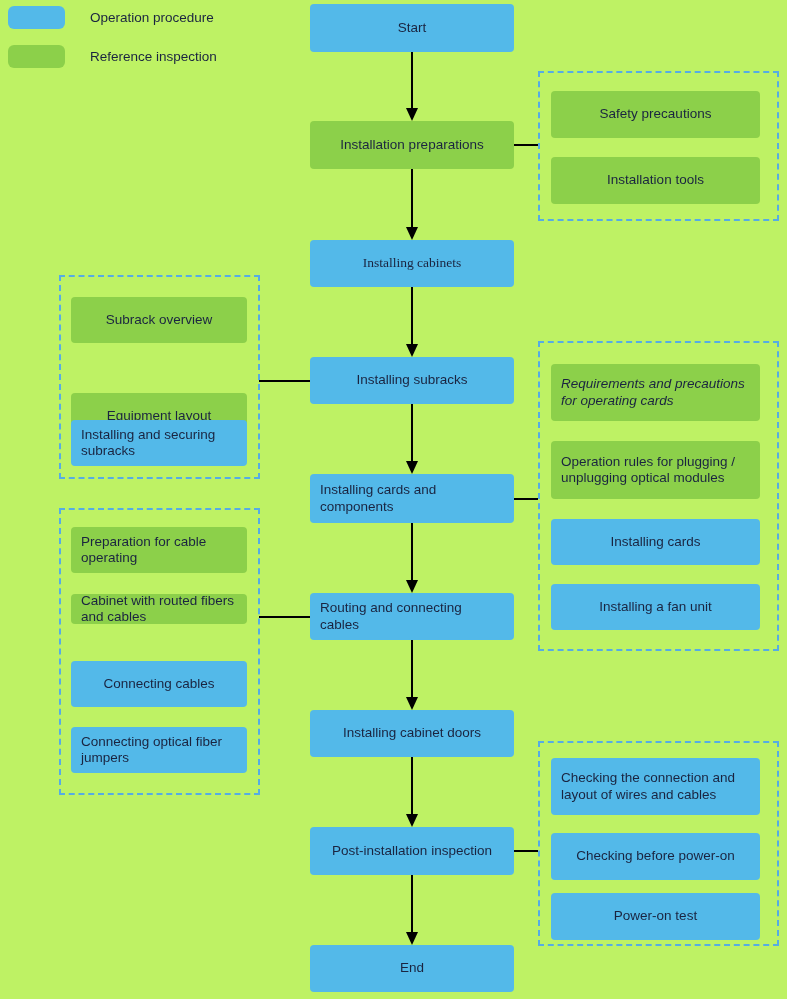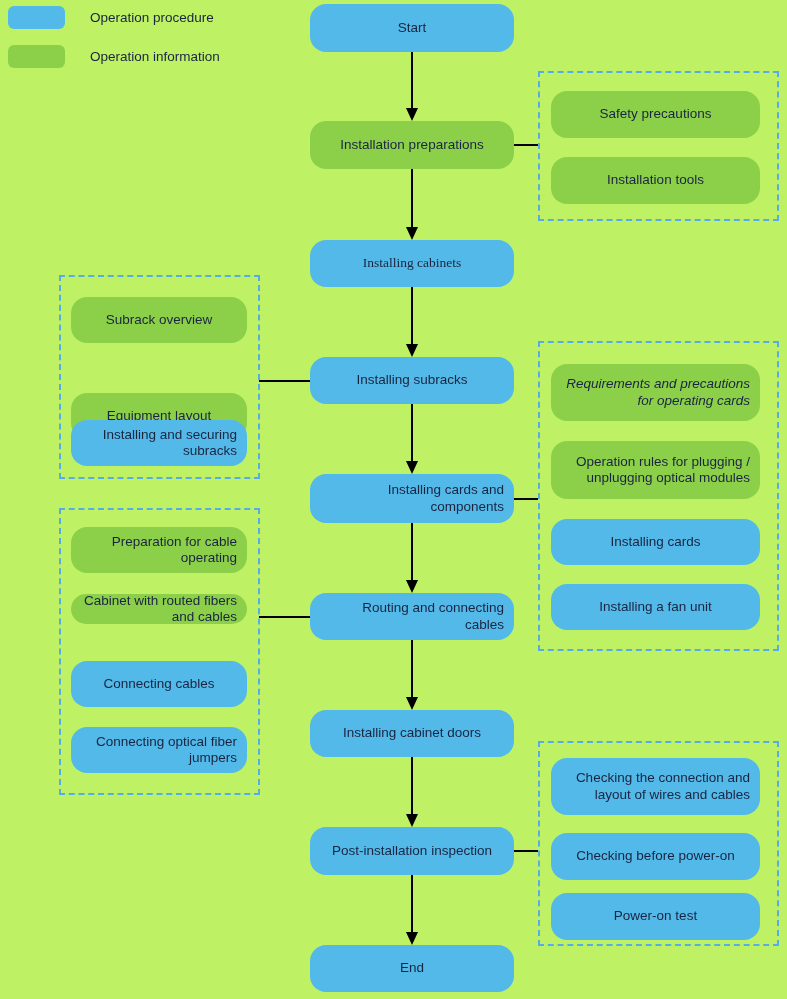--- a/index.html
+++ b/index.html
@@ -3,21 +3,21 @@
 <meta charset="utf-8">
 <style>
   html,body{margin:0;padding:0;background:#fff;}
   #canvas{
     position:relative;width:787px;height:999px;background:#bef264;overflow:hidden;
     font-family:"Liberation Sans","DejaVu Sans",sans-serif;
     color:var(--text,#1A2440);
   }
   .node{
     position:absolute;display:flex;align-items:center;justify-content:center;
-    text-align:right;border-radius:16px;font-size:13.5px;line-height:1.22;
+    text-align:left;border-radius:4px;font-size:13.5px;line-height:1.22;
     padding:3px 10px;box-sizing:border-box;
   }
   .node.op{background:var(--op,#53B9E9);}
   .node.ref{background:var(--ref,#8CD04A);}
   .group{
     position:absolute;border:2px dashed var(--grp,#56ACE4);
     box-sizing:border-box;background:transparent;
   }
   .vline{position:absolute;width:2px;background:var(--line,#000);}
   .hline{position:absolute;height:2px;background:var(--line,#000);}
@@ -37,21 +37,21 @@
 <body>
 
 <div id="canvas">
   <div id="legend">
     <div class="legend-row">
       <span class="swatch op"></span>
       <span class="legend-label">Operation procedure</span>
     </div>
     <div class="legend-row">
       <span class="swatch ref"></span>
-      <span class="legend-label">Operation information</span>
+      <span class="legend-label">Reference inspection</span>
     </div>
   </div>
   <div id="diagram-layer">
       <div class="node op" style="left: 310px; top: 4px; width: 204px; height: 48px;">Start</div>
       <div class="node ref" style="left: 310px; top: 121px; width: 204px; height: 48px;">Installation preparations</div>
       <div class="node op" style="left: 310px; top: 240px; width: 204px; height: 47px; font-family: Liberation Serif, serif;">Installing cabinets</div>
       <div class="node op" style="left: 310px; top: 357px; width: 204px; height: 47px;">Installing subracks</div>
       <div class="node op" style="left: 310px; top: 474px; width: 204px; height: 49px;">Installing cards and components</div>
       <div class="node op" style="left: 310px; top: 593px; width: 204px; height: 47px;">Routing and connecting cables</div>
       <div class="node op" style="left: 310px; top: 710px; width: 204px; height: 47px;">Installing cabinet doors</div>

